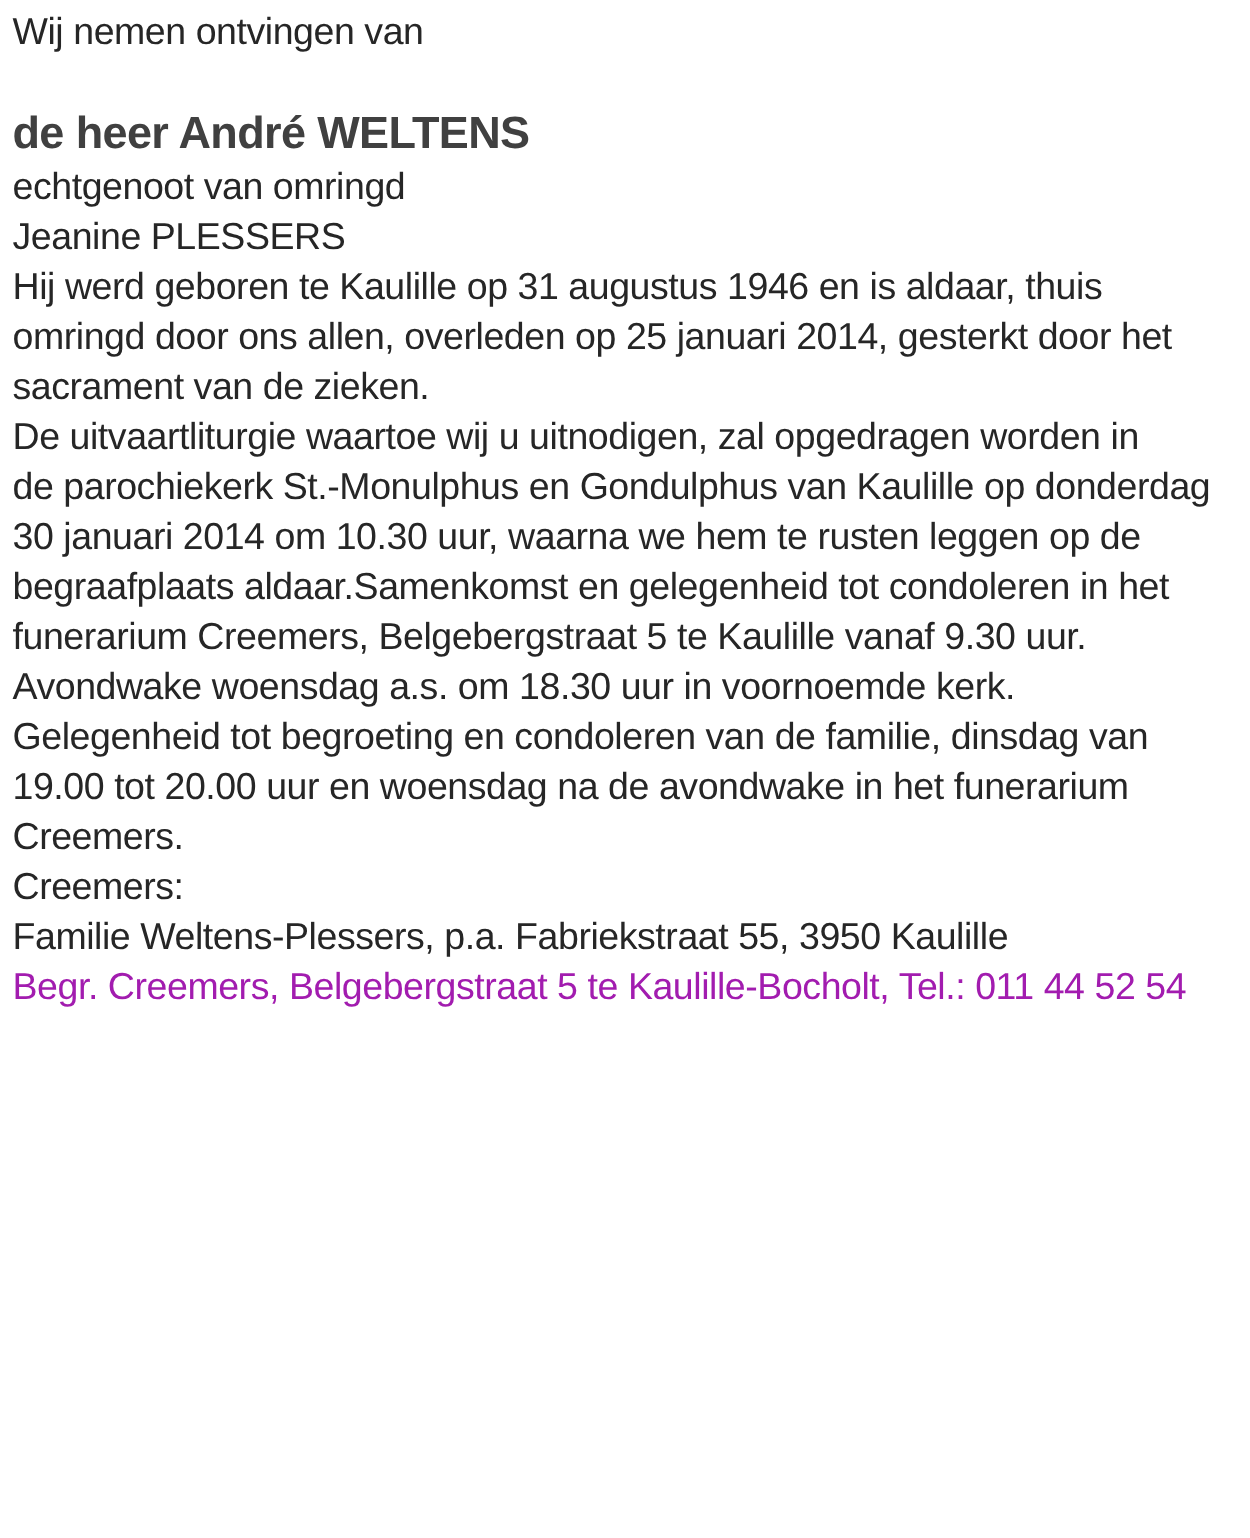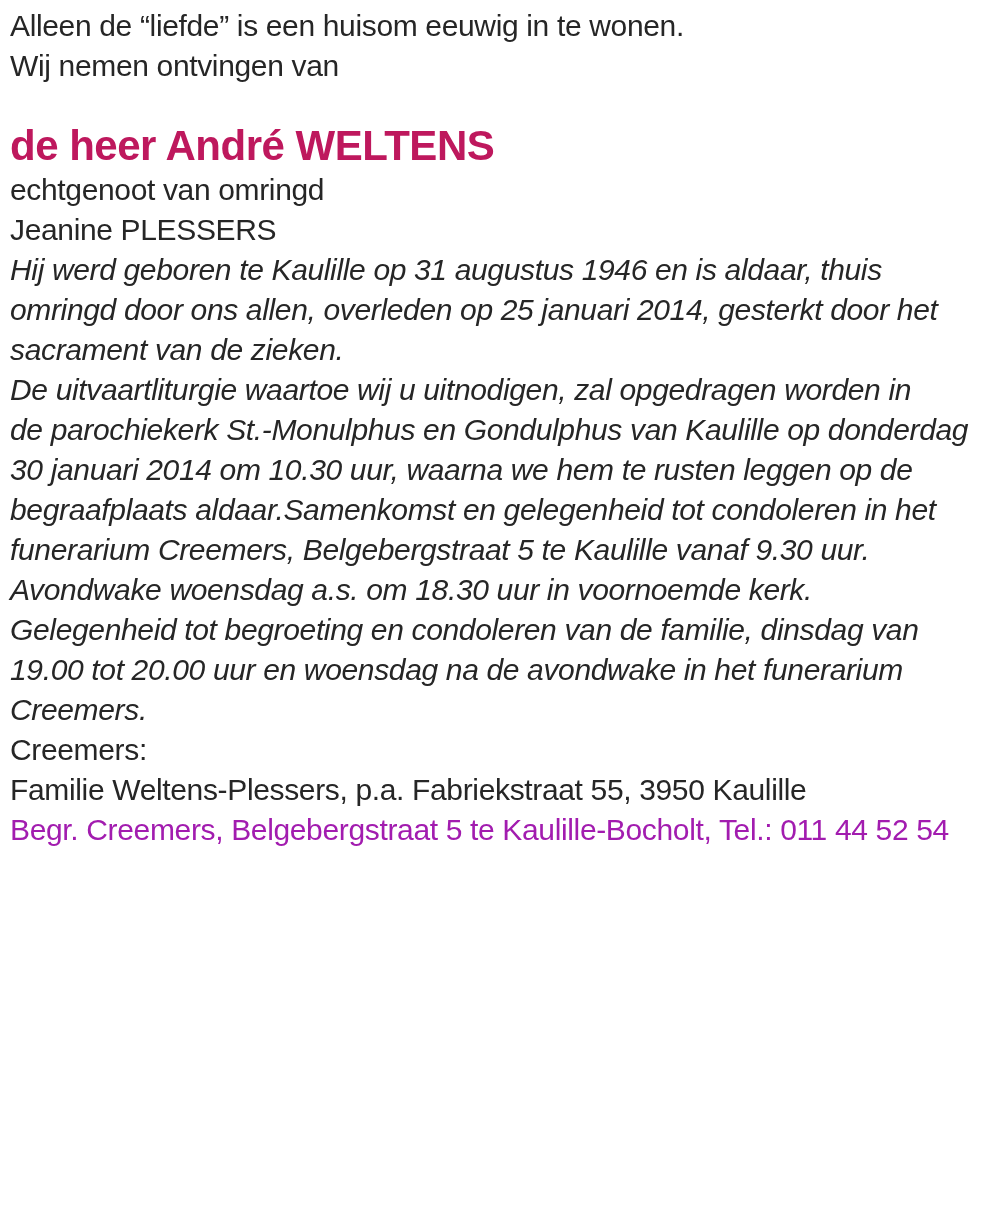--- a/index.html
+++ b/index.html
@@ -31,55 +31,53 @@
     white-space: pre-line !important;
   }
   .quote-line {
     margin-top: 0;
   }
   .intro-line {
     margin-top: 40px;
   }
   .name-heading {
     margin-top: 36px !important;
-    font-size: 42px;
+    font-size: 36px;
     line-height: 48px;
     font-weight: 700;
-    color: #be185d;
+    color: #404040;
     letter-spacing: -0.5px;
   }
   .relation-line {
     margin-top: 2px;
   }
   .spouse-line {
     margin-top: 0;
   }
   .main-paragraph {
     margin-top: 42px;
-    font-style: italic;
   }
   .rouwadres-label {
     margin-top: 40px;
   }
   .rouwadres-line {
     margin-top: 38px;
   }
   .notice-paragraph {
     margin-top: 42px;
   }
   .footer-line {
     margin-top: 40px;
     color: #a21caf;
   }
 </style>
 </head>
 <body>
 
 <div class="doc">
-  <p class="quote-line">Alleen de “liefde” is een huisom eeuwig in te wonen.</p>
 
   <p class="intro-line">Wij nemen ontvingen van</p>
 
   <h1 class="name-heading">de heer André WELTENS</h1>
 
   <p class="relation-line">echtgenoot van omringd</p>
 
   <p class="spouse-line">Jeanine PLESSERS</p>
 
   <p class="para main-paragraph">Hij werd geboren te Kaulille op 31 augustus 1946 en is aldaar, thuis

